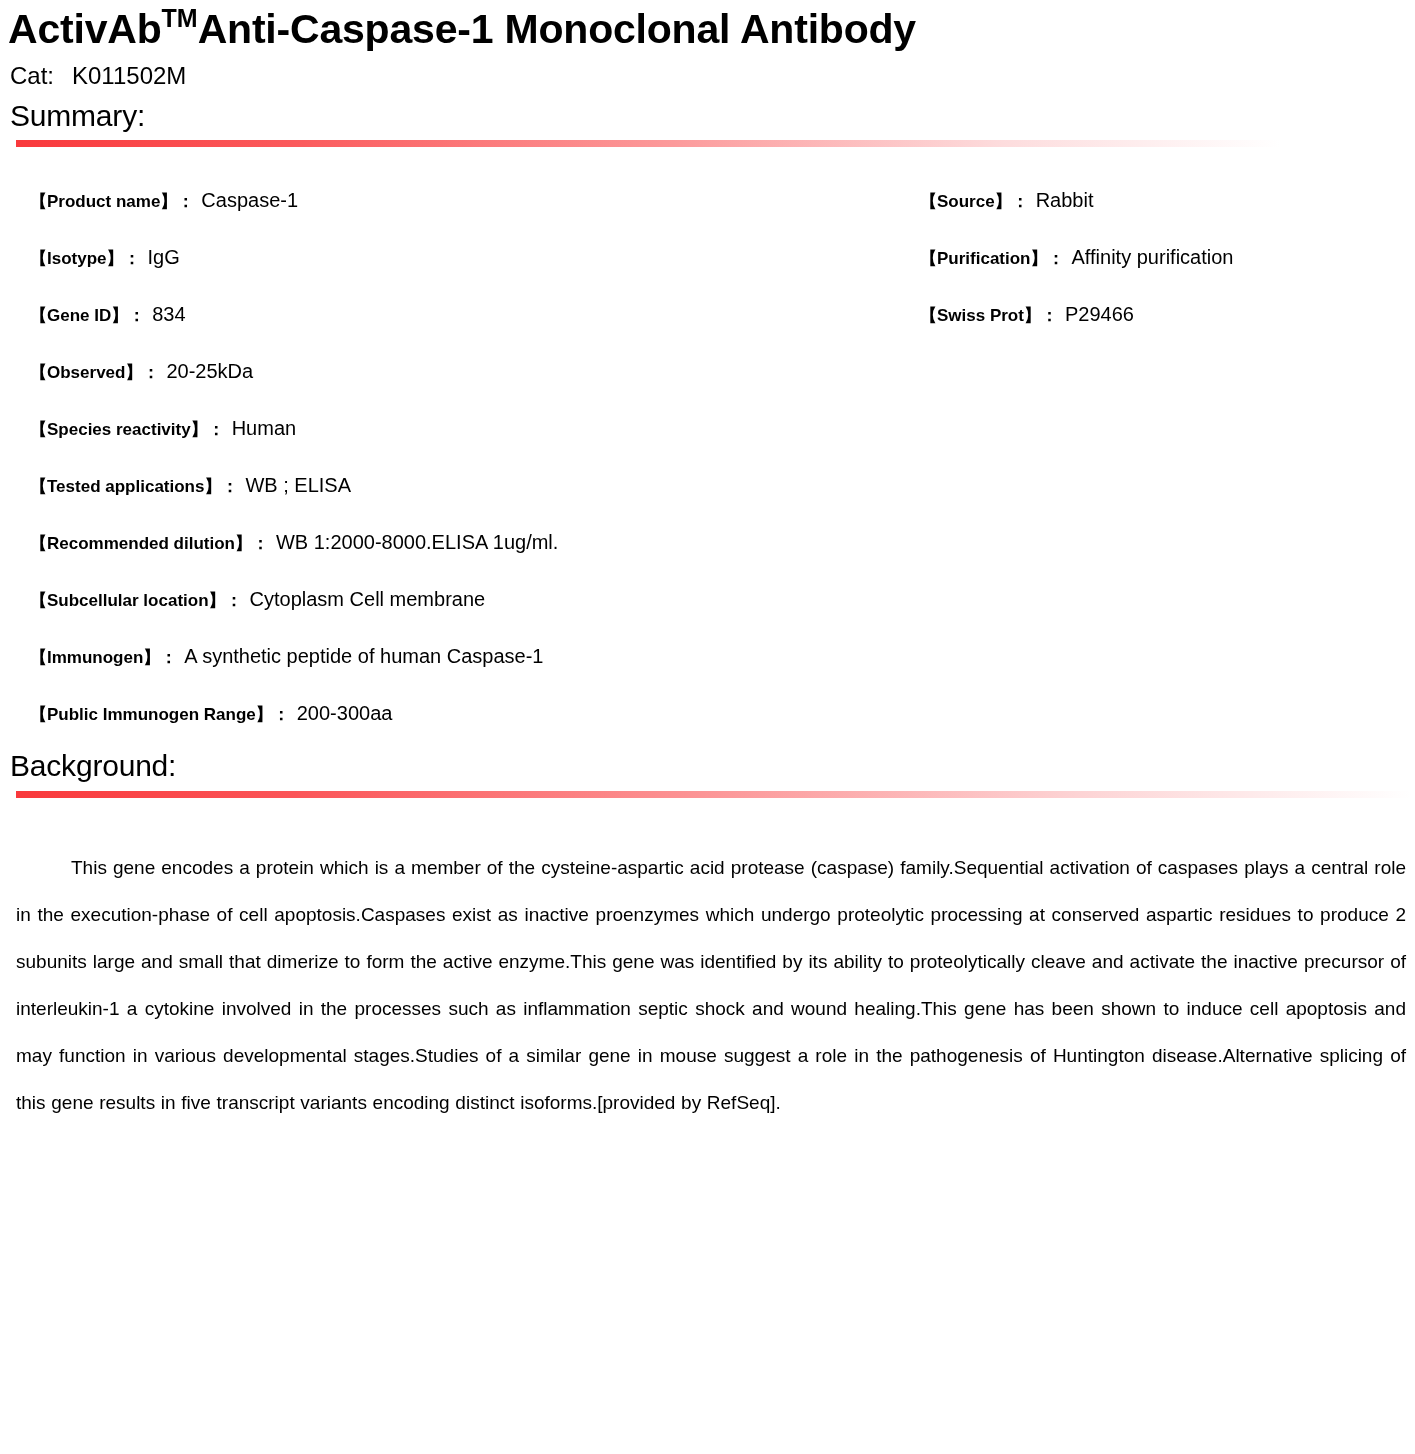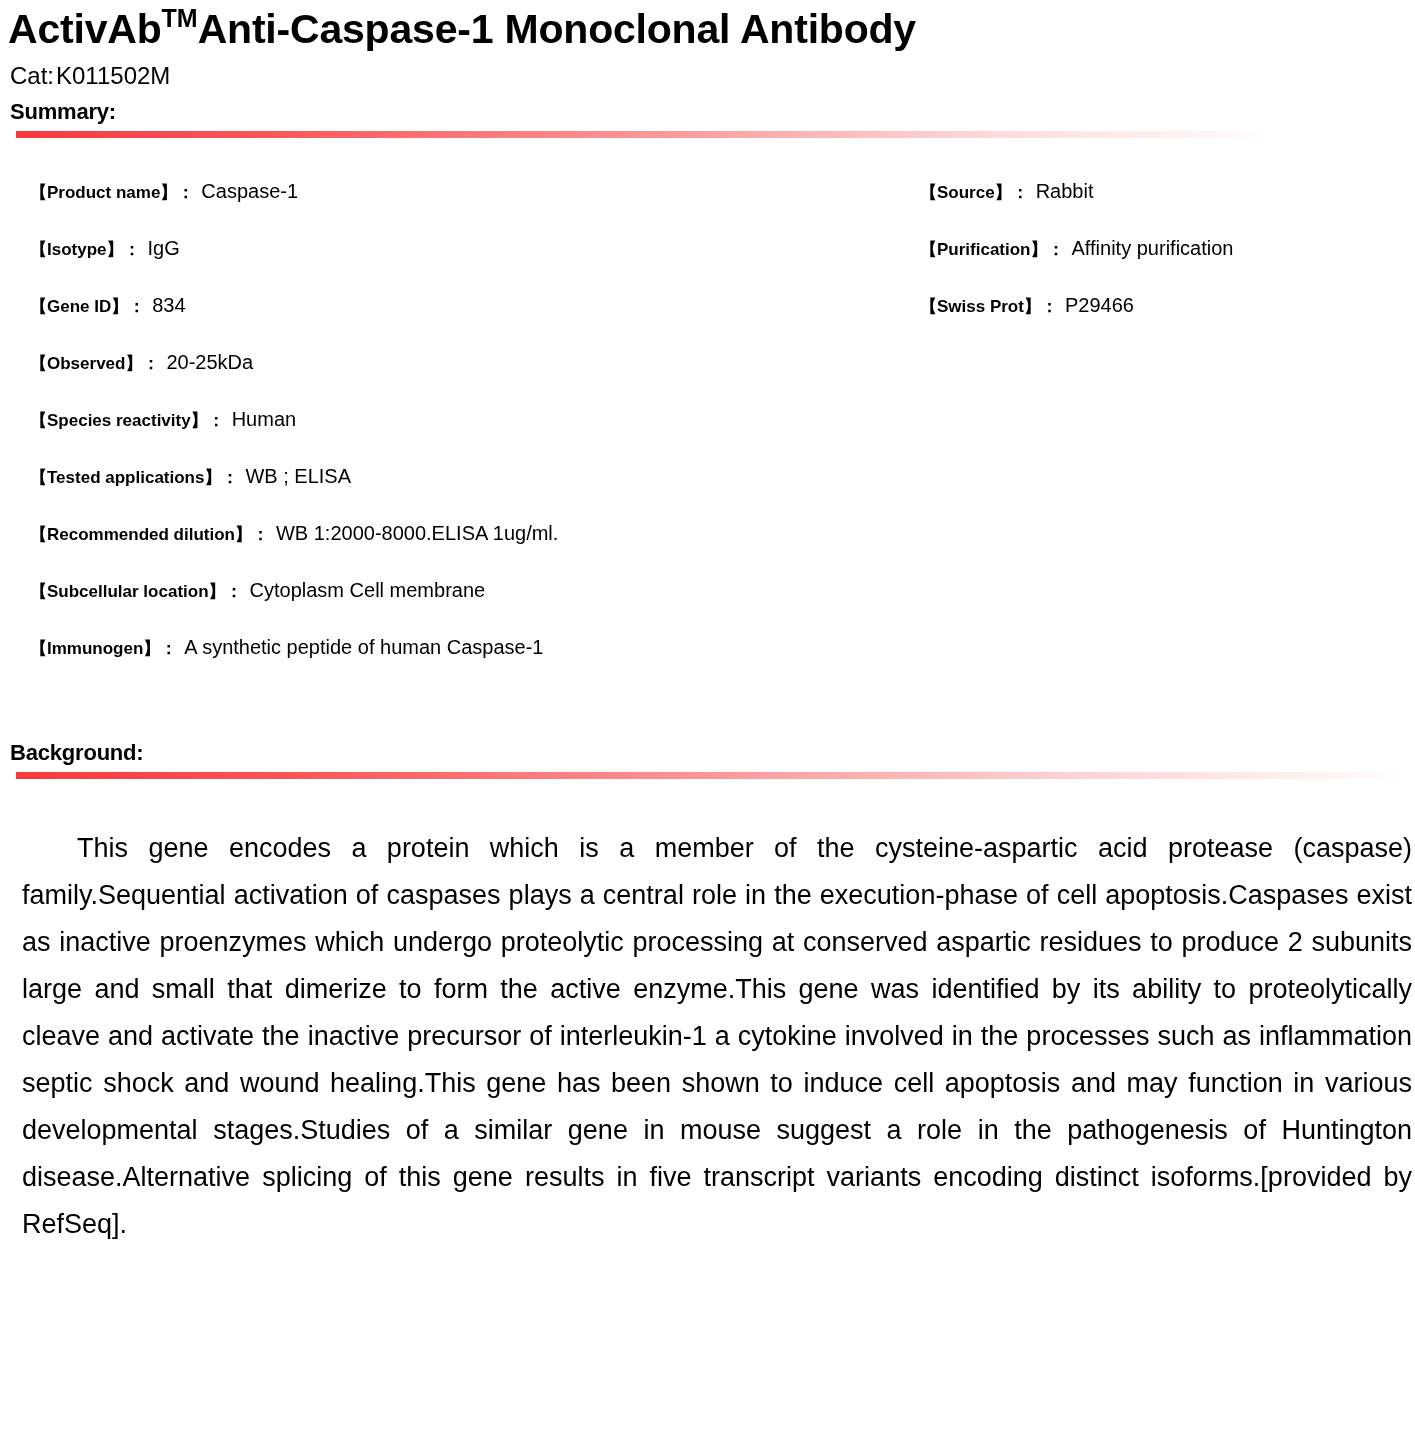--- a/index.html
+++ b/index.html
@@ -38,26 +38,26 @@
     font-weight: bold;
     letter-spacing: 0;
   }
 
   .cat-line {
     font-size: 24px;
     line-height: 1.2;
     margin: 9px 0 0 2px;
     white-space: nowrap;
   }
-  .cat-line .cat-value { margin-left: 2px; }
+  .cat-line .cat-value { margin-left: 18px; }
 
   
   .section-heading {
-    font-size: 22px;
-    font-weight: bold;
+    font-size: 30px;
+    font-weight: normal;
     line-height: 1.15;
     margin: 8px 0 0 2px;
     letter-spacing: -0.2px;
   }
   .rule {
     height: 7px;
     margin-top: 7px;
     margin-left: 8px;
   }
   .rule-summary {
@@ -94,25 +94,25 @@
   }
   .field-value {
     font-weight: normal;
     font-size: 20px;
     margin-left: 7px;
   }
 
   
   .background-block { margin-top: 46px; }
   .background-para {
-    font-size: 27px;
+    font-size: 19px;
     line-height: 47px;
     text-indent: 55px;
     text-align: justify;
-    margin: 0 0 0 14px;
+    margin: 0 0 0 8px;
     width: 1390px;
     word-spacing: 0.4px;
   }
 </style>
 </head>
 <body>
 
 <div class="page">
 
   <h1 class="doc-title"><span>ActivAb</span><sup class="tm">TM</sup><span>Anti-Caspase-1 Monoclonal Antibody</span></h1>
@@ -127,20 +127,21 @@
     <div class="col col-left">
       <div class="field-row"><span class="field-label">【Product name】：</span><span class="field-value">Caspase-1</span></div>
       <div class="field-row"><span class="field-label">【Isotype】：</span><span class="field-value">IgG</span></div>
       <div class="field-row"><span class="field-label">【Gene ID】：</span><span class="field-value">834</span></div>
       <div class="field-row"><span class="field-label">【Observed】：</span><span class="field-value">20-25kDa</span></div>
       <div class="field-row"><span class="field-label">【Species reactivity】：</span><span class="field-value">Human</span></div>
       <div class="field-row"><span class="field-label">【Tested applications】：</span><span class="field-value">WB ; ELISA</span></div>
       <div class="field-row"><span class="field-label">【Recommended dilution】：</span><span class="field-value">WB 1:2000-8000.ELISA 1ug/ml.</span></div>
       <div class="field-row"><span class="field-label">【Subcellular location】：</span><span class="field-value">Cytoplasm Cell membrane</span></div>
       <div class="field-row"><span class="field-label">【Immunogen】：</span><span class="field-value">A synthetic peptide of human Caspase-1</span></div>
+      <div class="field-row"><span class="field-label">【Public Immunogen Range】：</span><span class="field-value">200-300aa</span></div>
     </div>
 
     <div class="col col-right">
       <div class="field-row"><span class="field-label">【Source】：</span><span class="field-value">Rabbit</span></div>
       <div class="field-row"><span class="field-label">【Purification】：</span><span class="field-value">Affinity purification</span></div>
       <div class="field-row"><span class="field-label">【Swiss Prot】：</span><span class="field-value">P29466</span></div>
     </div>
 
   </div>
 

